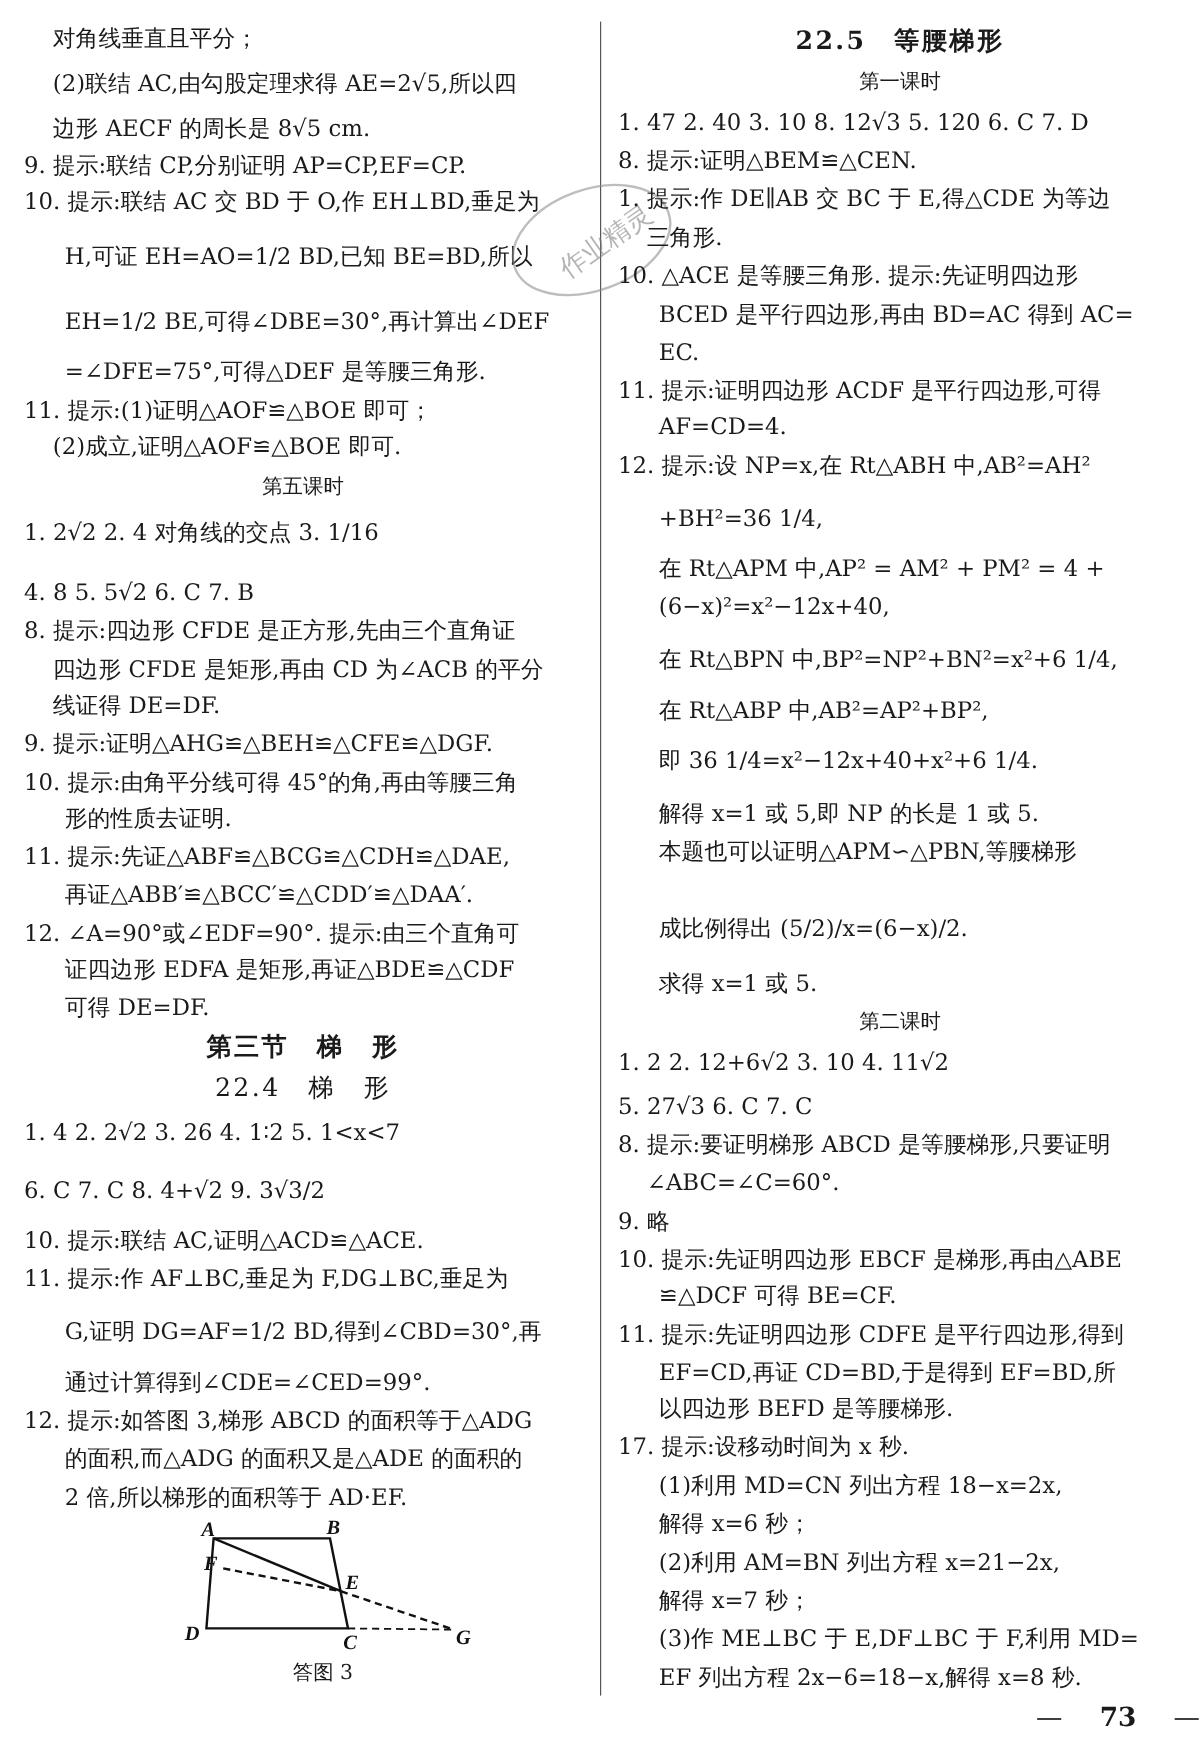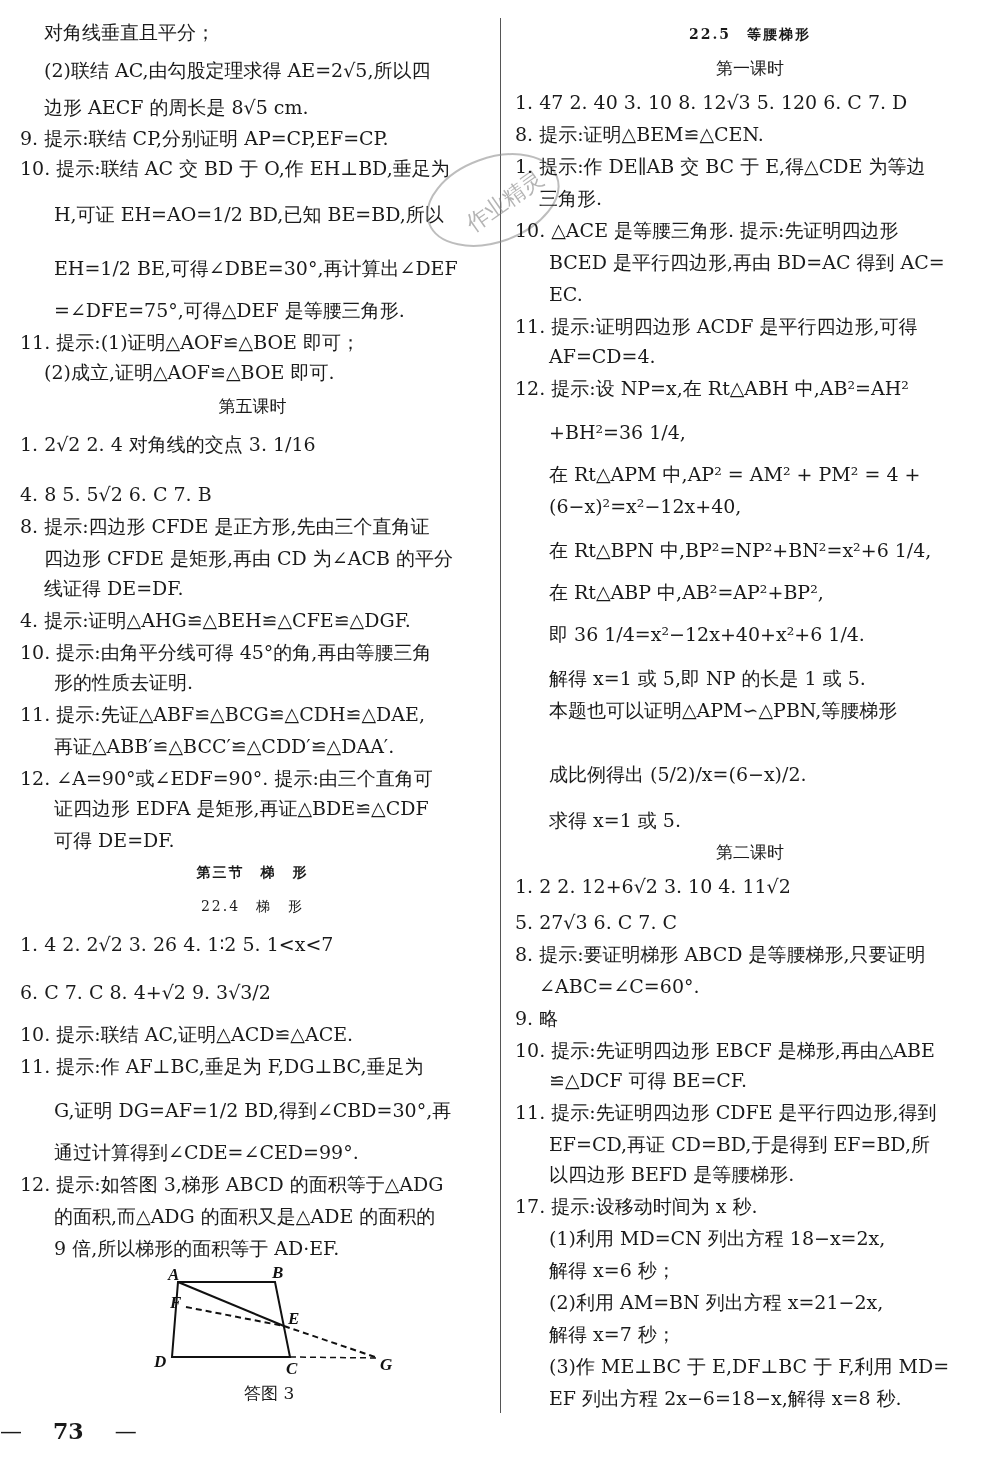--- a/index.html
+++ b/index.html
@@ -5,22 +5,22 @@
   html, body { margin:0; padding:0; background:#fff; }
   body { width:1000px; height:1464px; position:relative; overflow:hidden;
          font-family:"DejaVu Serif","Liberation Serif",serif; color:#1a1a1a; font-size:19px; }
   .col { position:absolute; top:0; }
   .left { left:20px; width:465px; }
   .right { left:515px; width:470px; }
   .divider { position:absolute; left:500px; top:18px; width:1px; height:1395px; background:#555; }
   .line { position:absolute; white-space:nowrap; line-height:24px; }
   .center { text-align:center; width:100%; }
   .h-lesson { font-size:17px; }
-  .h-section { font-size:14px; font-weight:bold; letter-spacing:2px; }
-  .footer { position:absolute; top:1418px; left:0; width:1000px; text-align:left; font-size:22px; }
+  .h-section { font-size:21px; font-weight:bold; letter-spacing:2px; }
+  .footer { position:absolute; top:1418px; left:0; width:1000px; text-align:right; font-size:22px; }
   .footer .pg { font-weight:bold; margin:0 24px; }
   .stamp { position:absolute; left:418px; top:150px; width:150px; height:100px; opacity:.55; }
   .figure { position:absolute; left:150px; top:1262px; }
   .caption { position:absolute; left:244px; top:1382px; font-size:17px; }
 </style>
 </head>
 <body>
 
 <div class="divider"></div>
 
@@ -35,40 +35,40 @@
   <div class="line" style="top:298px;left:34px">=∠DFE=75°,可得△DEF 是等腰三角形.</div>
   <div class="line" style="top:330px;left:0">11. 提示:(1)证明△AOF≌△BOE 即可；</div>
   <div class="line" style="top:360px;left:24px">(2)成立,证明△AOF≌△BOE 即可.</div>
 
   <div class="line center h-lesson" style="top:394px;left:0">第五课时</div>
   <div class="line" style="top:432px;left:0">1. 2√2   2. 4  对角线的交点   3. 1/16</div>
   <div class="line" style="top:482px;left:0">4. 8   5. 5√2   6. C   7. B</div>
   <div class="line" style="top:514px;left:0">8. 提示:四边形 CFDE 是正方形,先由三个直角证</div>
   <div class="line" style="top:546px;left:24px">四边形 CFDE 是矩形,再由 CD 为∠ACB 的平分</div>
   <div class="line" style="top:576px;left:24px">线证得 DE=DF.</div>
-  <div class="line" style="top:608px;left:0">4. 提示:证明△AHG≌△BEH≌△CFE≌△DGF.</div>
+  <div class="line" style="top:608px;left:0">9. 提示:证明△AHG≌△BEH≌△CFE≌△DGF.</div>
   <div class="line" style="top:640px;left:0">10. 提示:由角平分线可得 45°的角,再由等腰三角</div>
   <div class="line" style="top:670px;left:34px">形的性质去证明.</div>
   <div class="line" style="top:702px;left:0">11. 提示:先证△ABF≌△BCG≌△CDH≌△DAE,</div>
   <div class="line" style="top:734px;left:34px">再证△ABB′≌△BCC′≌△CDD′≌△DAA′.</div>
   <div class="line" style="top:766px;left:0">12. ∠A=90°或∠EDF=90°. 提示:由三个直角可</div>
   <div class="line" style="top:796px;left:34px">证四边形 EDFA 是矩形,再证△BDE≌△CDF</div>
   <div class="line" style="top:828px;left:34px">可得 DE=DF.</div>
 
   <div class="line center h-section" style="top:860px;left:0">第三节　梯　形</div>
   <div class="line center h-section" style="top:894px;left:0;font-weight:normal">22.4　梯　形</div>
   <div class="line" style="top:932px;left:0">1. 4   2. 2√2   3. 26   4. 1∶2   5. 1&lt;x&lt;7</div>
   <div class="line" style="top:980px;left:0">6. C   7. C   8. 4+√2   9. 3√3/2</div>
   <div class="line" style="top:1022px;left:0">10. 提示:联结 AC,证明△ACD≌△ACE.</div>
   <div class="line" style="top:1054px;left:0">11. 提示:作 AF⊥BC,垂足为 F,DG⊥BC,垂足为</div>
   <div class="line" style="top:1098px;left:34px">G,证明 DG=AF=1/2 BD,得到∠CBD=30°,再</div>
   <div class="line" style="top:1140px;left:34px">通过计算得到∠CDE=∠CED=99°.</div>
   <div class="line" style="top:1172px;left:0">12. 提示:如答图 3,梯形 ABCD 的面积等于△ADG</div>
   <div class="line" style="top:1204px;left:34px">的面积,而△ADG 的面积又是△ADE 的面积的</div>
-  <div class="line" style="top:1236px;left:34px">9 倍,所以梯形的面积等于 AD·EF.</div>
+  <div class="line" style="top:1236px;left:34px">2 倍,所以梯形的面积等于 AD·EF.</div>
 </div>
 
 <svg class="figure" width="260" height="115" viewBox="0 0 260 115">
   <polygon points="28,20 125,20 140,95 22,95" fill="none" stroke="#111" stroke-width="2"></polygon>
   <line x1="28" y1="20" x2="134" y2="64" stroke="#111" stroke-width="2"></line>
   <line x1="36" y1="45" x2="134" y2="64" stroke="#111" stroke-width="2" stroke-dasharray="6,4"></line>
   <line x1="134" y1="64" x2="228" y2="96" stroke="#111" stroke-width="2" stroke-dasharray="6,4"></line>
   <line x1="140" y1="95" x2="228" y2="96" stroke="#111" stroke-width="1.5" stroke-dasharray="6,4"></line>
   <g font-family="Liberation Serif, serif" font-style="italic" font-weight="bold" font-size="17" fill="#111">
     <text x="18" y="18">A</text>

